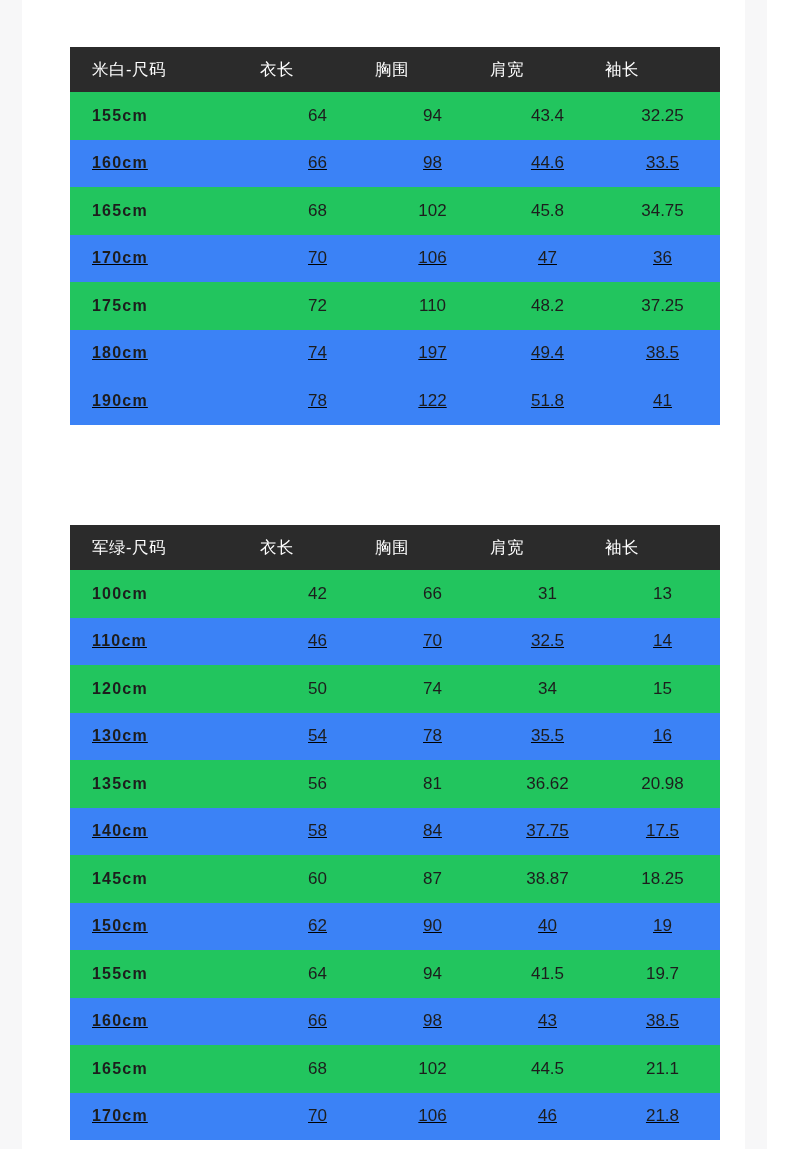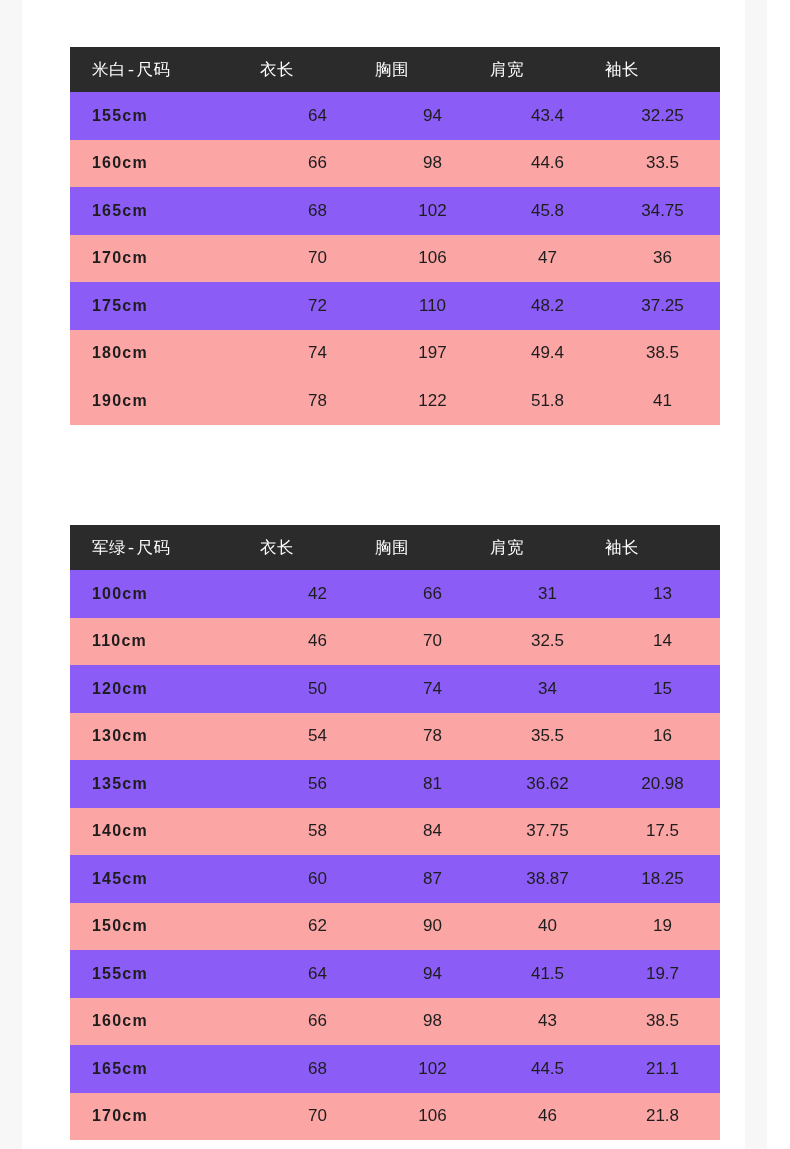--- a/index.html
+++ b/index.html
@@ -54,28 +54,28 @@
     font-size: 16.5px;
     font-weight: 400;
     letter-spacing: 0.5px;
     padding: 0;
     text-align: left;
     vertical-align: middle;
   }
   .size-table thead th.c-size {
     text-align: left;
     padding-left: 22px;
-    font-family: Liberation Mono, monospace;
   }
 
   .size-table tbody tr {
-    background: #8b5cf6;
+    background: #22c55e;
   }
   .size-table tbody tr.alt {
-    background: #fca5a5;
+    background: #3b82f6;
+    text-decoration: underline;
   }
   .size-table tbody td {
     height: 47.5px;
     padding: 0;
     text-align: center;
     vertical-align: middle;
     color: #1d1d1d;
     font-size: 17px;
     font-weight: 400;
   }

